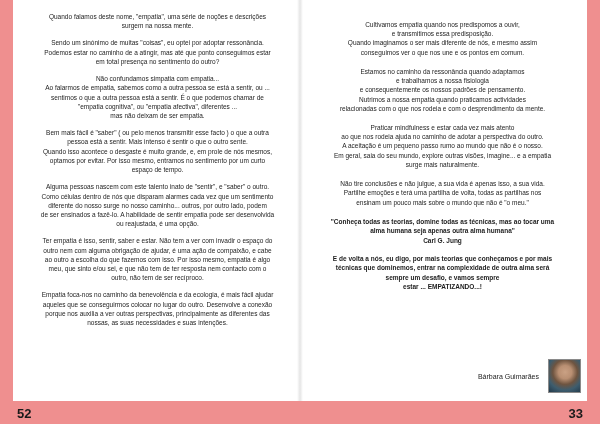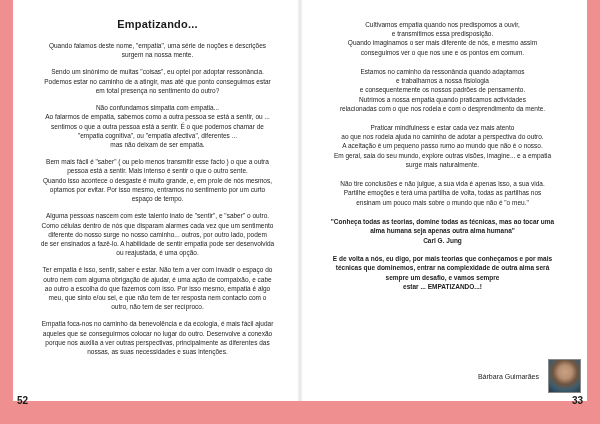--- a/index.html
+++ b/index.html
@@ -45,37 +45,36 @@
     display:flex; align-items:center; gap:9px;
   }
   .signature { font-size:7px; }
   .author-photo {
     width:33px; height:34px; border:1px solid #8a8a8a; box-sizing:border-box;
     background:
       radial-gradient(circle at 52% 38%, #caa184 0%, #b98f72 26%, #6e5440 48%, #3e5d6e 70%, #22394a 100%);
   }
 
   .pagenum {
-    position:absolute; bottom:18px; z-index:4;
-    font-size:10px; font-weight:bold; color:#1a1a1a;
+    position:absolute; bottom:3px; z-index:4;
+    font-size:13px; font-weight:bold; color:#1a1a1a;
   }
   .pagenum-left  { left:17px; }
   .pagenum-right { right:17px; }
 </style>
 </head>
 <body>
 
 <div class="strip strip-left"></div>
 <div class="strip strip-right"></div>
 <div class="strip strip-bottom"></div>
 
 <div class="fold"></div>
 
 <div class="page page-left">
-  <div class="title">Empatizando...</div>
   <p>Quando falamos deste nome, "empatia", uma série de noções e descrições
 surgem na nossa mente.</p>
   <p>Sendo um sinónimo de muitas "coisas", eu optei por adoptar ressonância.
 Podemos estar no caminho de a atingir, mas até que ponto conseguimos estar
 em total presença no sentimento do outro?</p>
   <p>Não confundamos simpatia com empatia...
 Ao falarmos de empatia, sabemos como a outra pessoa se está a sentir, ou ...
 sentimos o que a outra pessoa está a sentir. É o que podemos chamar de
 "empatia cognitiva", ou "empatia afectiva", diferentes ...
 mas não deixam de ser empatia.</p>

